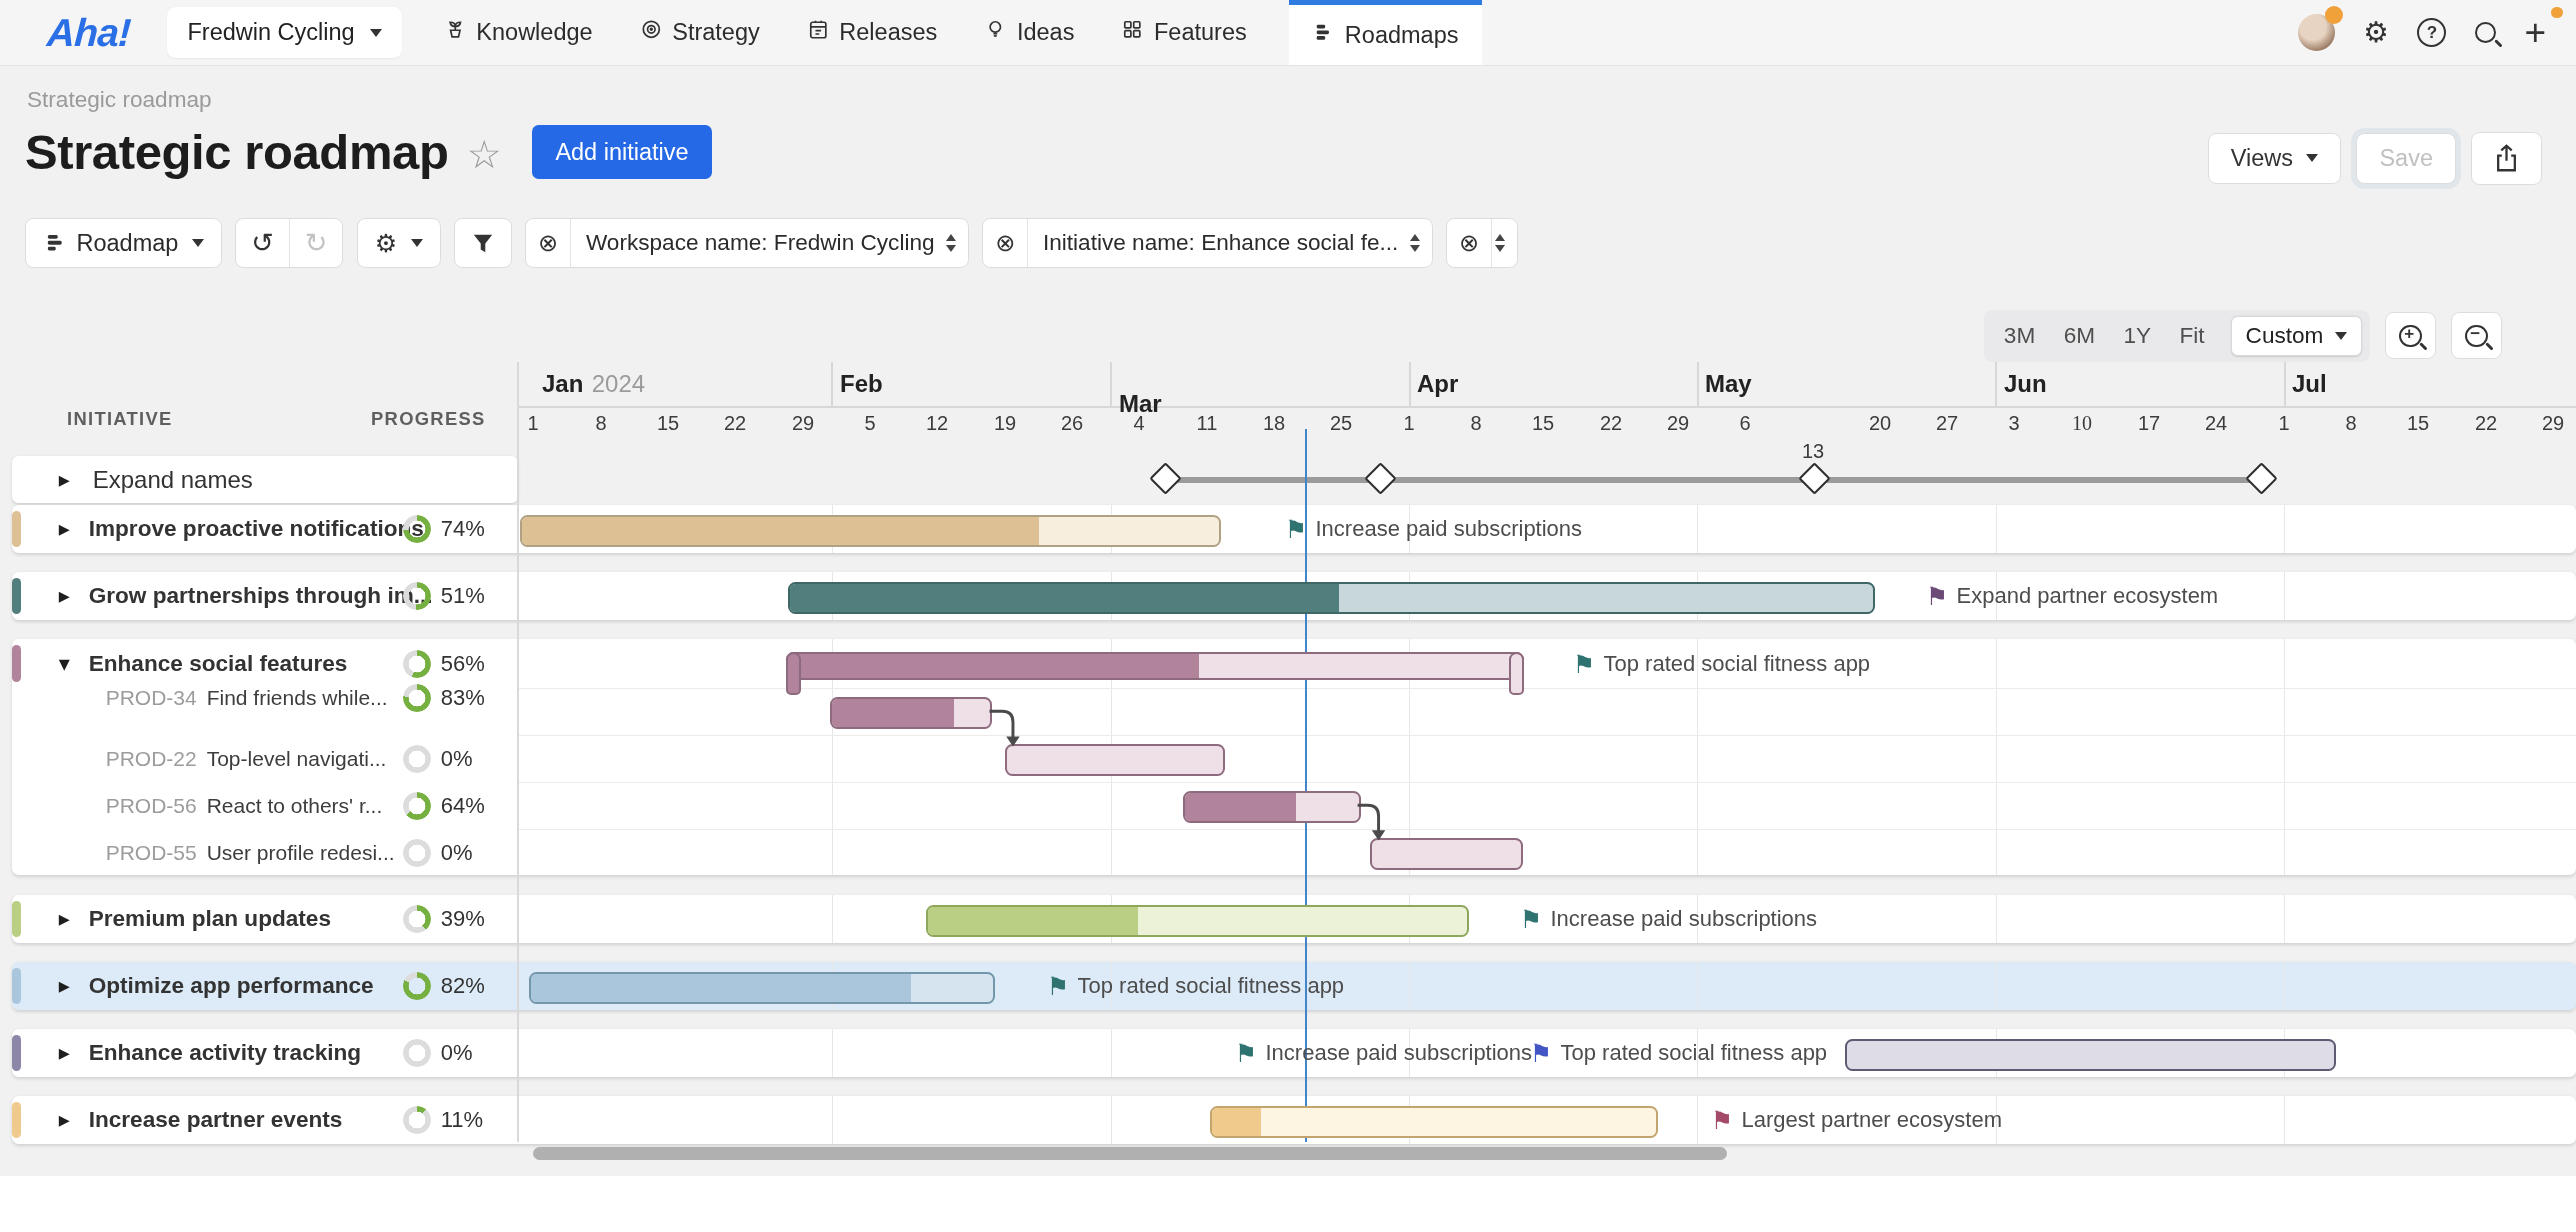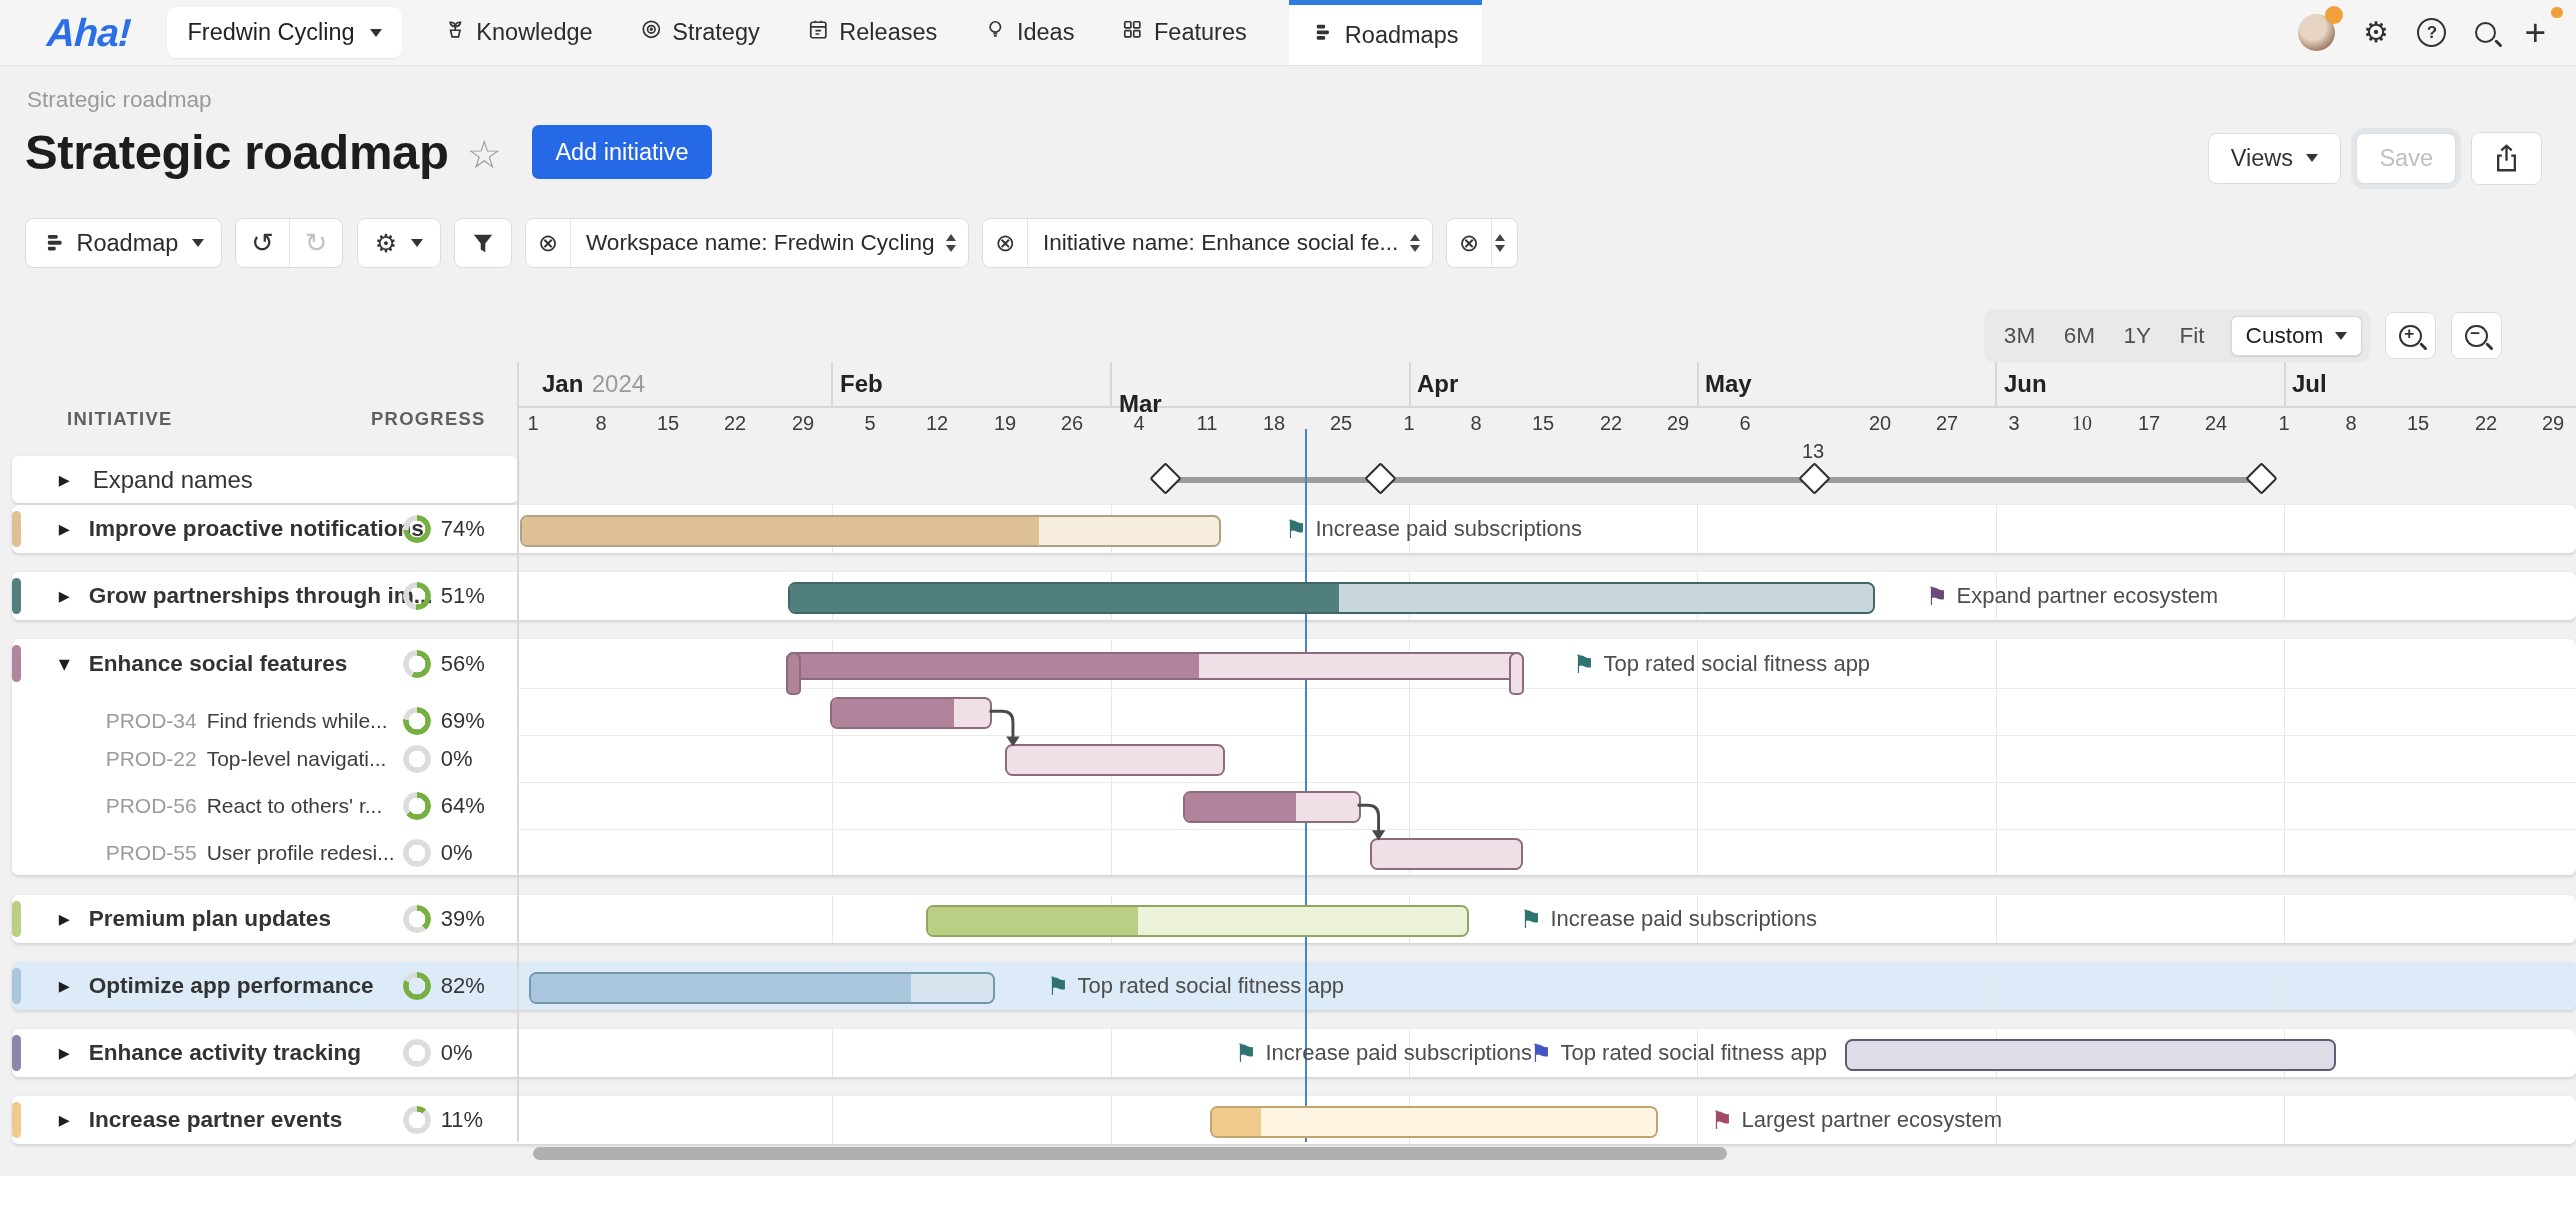--- a/index.html
+++ b/index.html
@@ -398,25 +398,25 @@
         <div class="bar bracket" style="left: 774px; width: 734px; top: 13.4px; border-color: rgb(141, 106, 125); background: rgb(239, 224, 232);">
           <div class="fill" style="width: 411px; background: rgb(178, 132, 155);"></div>
         </div>
         <div class="foot" style="left: 774px; top: 13.4px; border-color: rgb(141, 106, 125); background: rgb(178, 132, 155);"></div>
         <div class="foot" style="left: 1497px; top: 13.4px; border-color: rgb(141, 106, 125); background: rgb(239, 224, 232);"></div>
         <div class="flaglabel" style="left: 1561px; top: 25px;">
           <div class="fl" style="color: rgb(46, 115, 112);">⚑</div>
           <div class="tx">Top rated social fitness app</div>
         </div>
         <div class="rowsep" style="top: 49px;"></div>
-        <div class="prow" style="top: 58px; height: 47px; text-align: right;">
+        <div class="prow" style="top: 35px; height: 47px; text-align: right;">
           <div class="cref">PROD-34</div>
           <div class="cname">Find friends while...</div>
           <div class="donut" style="background: conic-gradient(rgb(118, 176, 65) 277.2deg, rgb(220, 220, 220) 0deg);"></div>
-          <div class="pct">69%</div>
+          <div class="pct">83%</div>
         </div>
         <div class="bar" style="left: 818px; width: 158px; top: 58px; border-color: rgb(141, 106, 125); background: rgb(239, 224, 232);">
           <div class="fill" style="width: 122px; background: rgb(178, 132, 155);"></div>
         </div>
         <div class="rowsep" style="top: 96px;"></div>
         <div class="prow" style="top: 96px; height: 47px;">
           <div class="cref">PROD-22</div>
           <div class="cname">Top-level navigati...</div>
           <div class="donut" style="background: conic-gradient(rgb(118, 176, 65) 0deg, rgb(220, 220, 220) 0deg);"></div>
           <div class="pct">0%</div>

